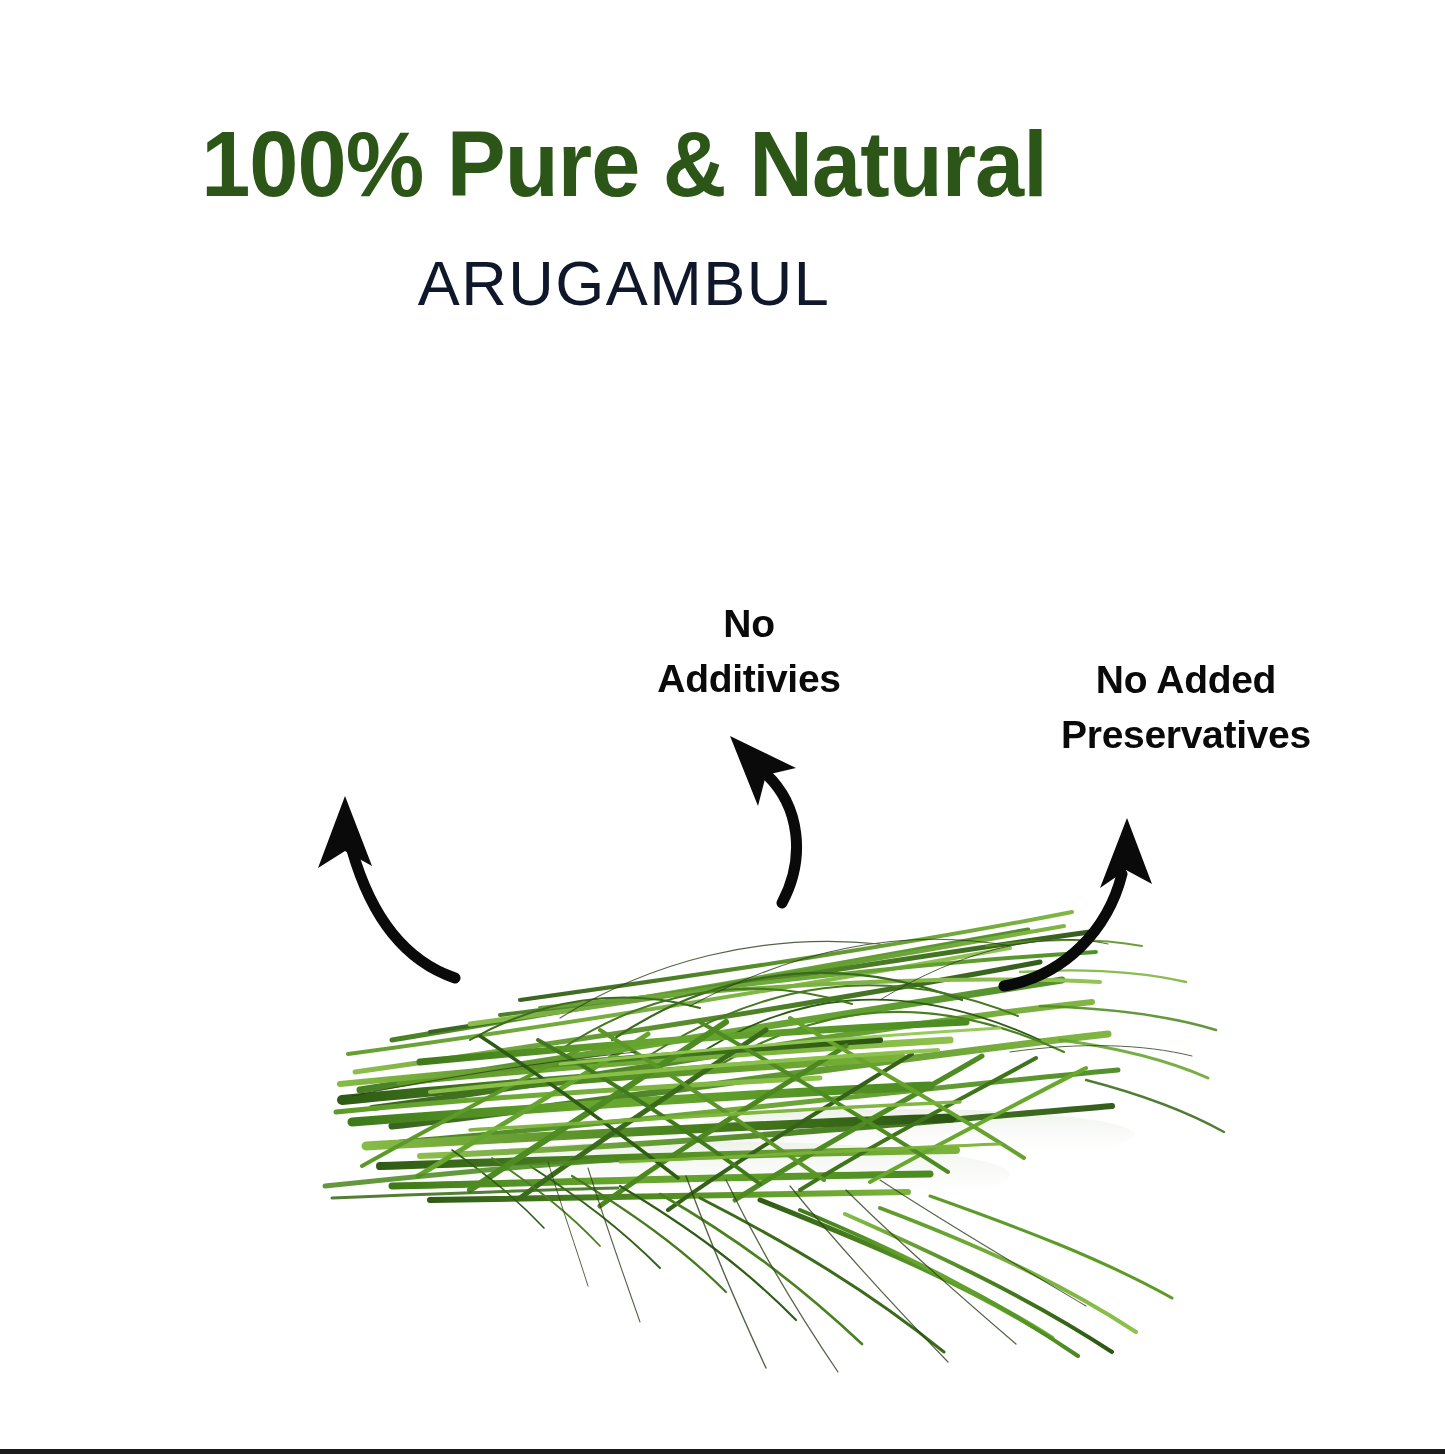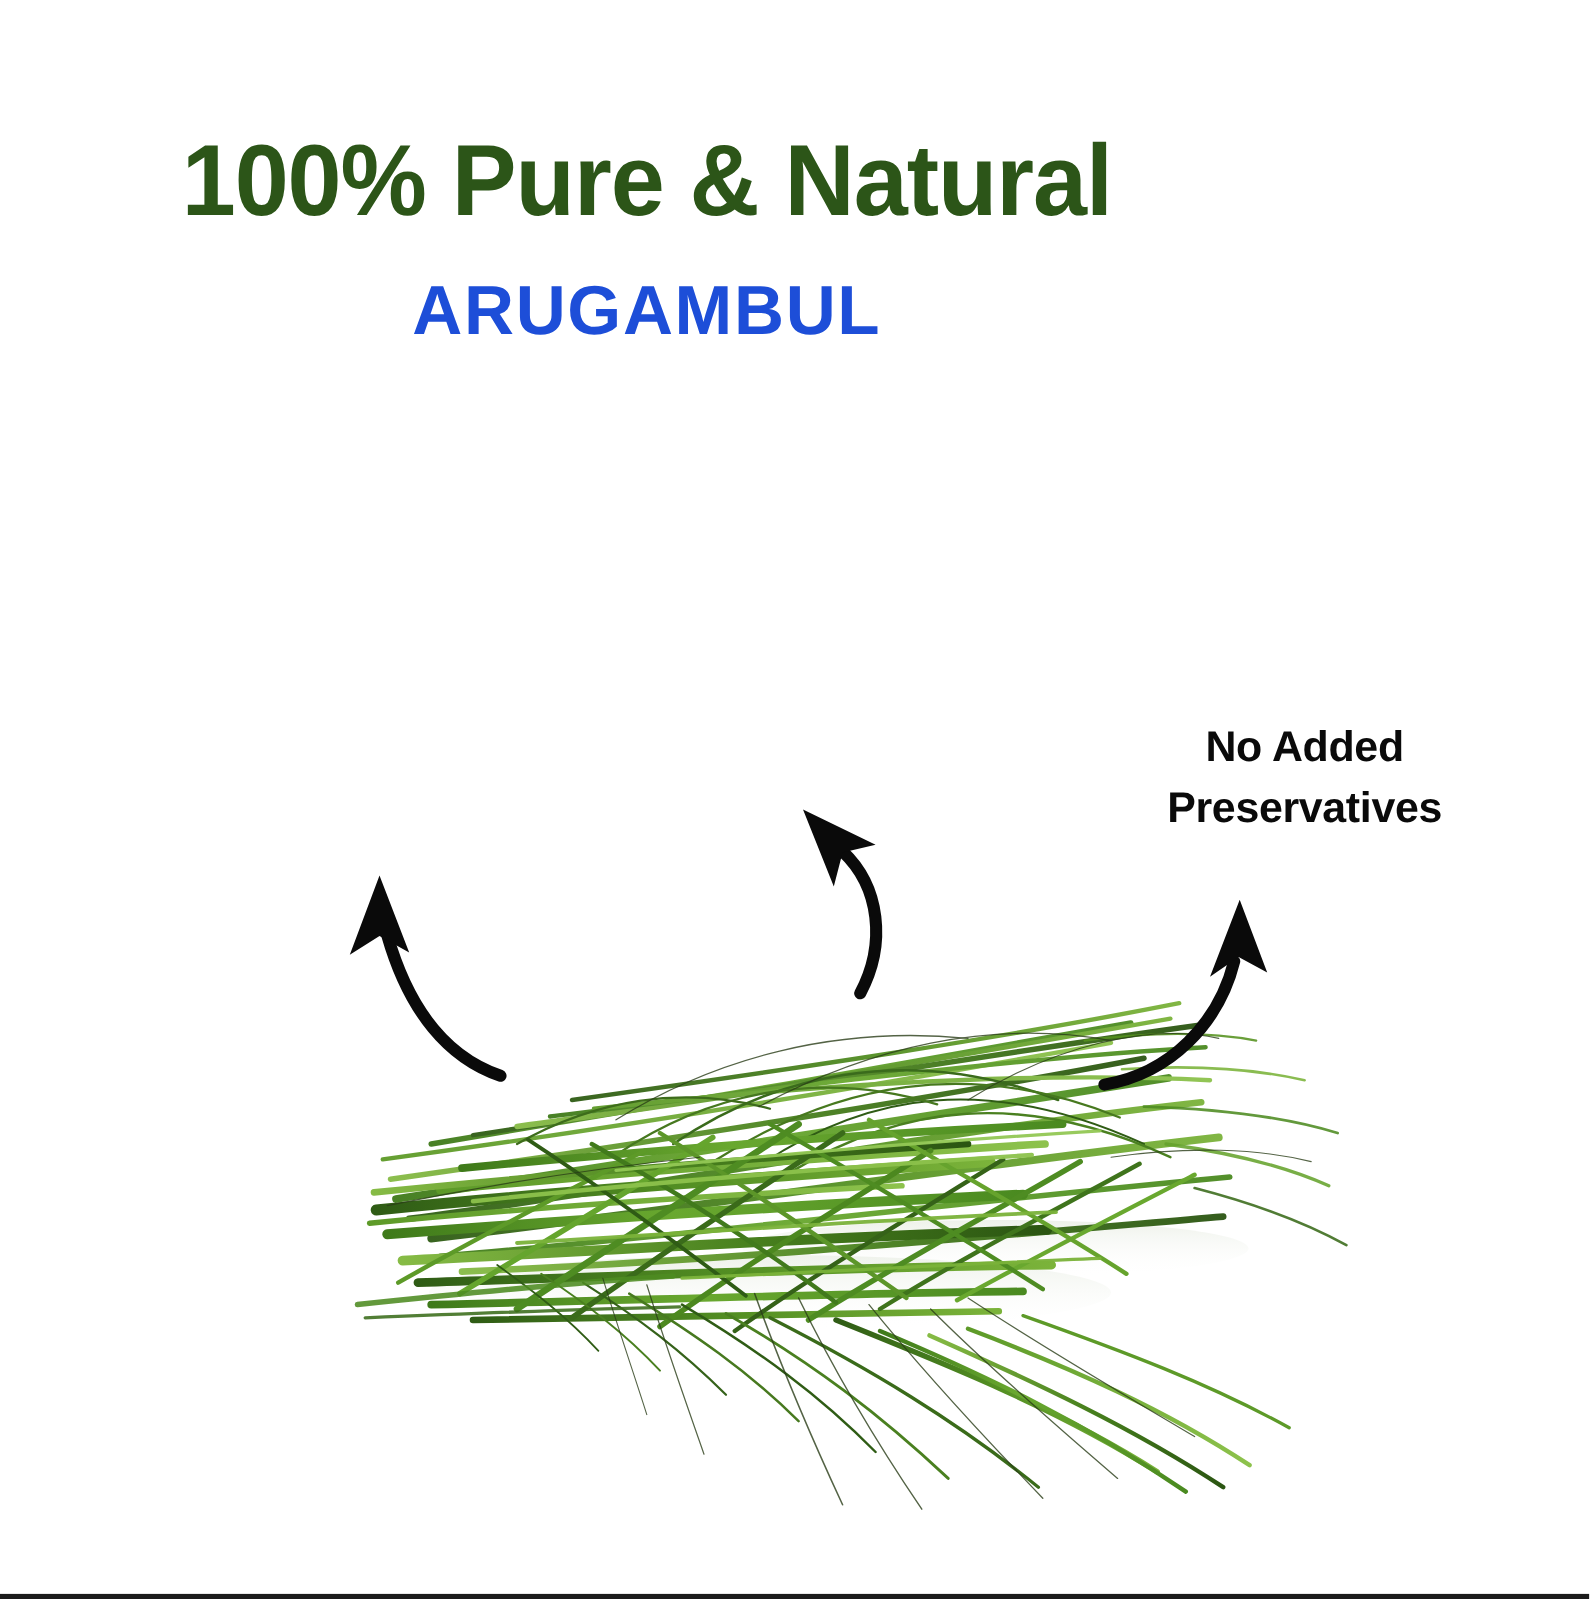--- a/index.html
+++ b/index.html
@@ -18,38 +18,39 @@
     -webkit-font-smoothing: antialiased;
   }
 
   
   .heading-block {
     position: absolute;
     left: 0;
     top: 118px;
     width: 1176px;
     text-align: center;
+    padding-left: 36px;
   }
   .main-title {
     font-family: "Liberation Sans", sans-serif;
     font-size: 92px;
     line-height: 1.0;
     font-weight: bold;
     letter-spacing: -1px;
     color: #2c5518;
     margin: 0;
     transform: scaleX(0.96);
   }
   .sub-title {
     font-family: "Liberation Sans", sans-serif;
     font-size: 63px;
     line-height: 1.0;
-    font-weight: bold;
+    font-weight: normal;
     letter-spacing: 1.5px;
-    color: #1d4ed8;
+    color: #0f172a;
     margin: 42px 0 0 0;
   }
 
   
   .callout {
     position: absolute;
     font-family: "Liberation Sans", sans-serif;
     font-weight: bold;
     color: #0a0a0a;
     font-size: 39px;
@@ -246,19 +247,21 @@
       <path d="M730 736 L 796 768 L 766 775 L 758 806 Z" fill="#0a0a0a"></path>
     </g>
 
     <g>
       <path d="M1004 986 C 1064 976, 1108 930, 1122 874" fill="none" stroke="#0a0a0a" stroke-width="11" stroke-linecap="round"></path>
       <path d="M1127 818 L 1152 884 L 1126 870 L 1100 888 Z" fill="#0a0a0a"></path>
     </g>
   </svg>
 
 
+  <div class="callout callout-center">No
+Additivies</div>
 
   <div class="callout callout-right">No Added
 Preservatives</div>
 
   <div class="bottom-rule"></div>
 
 </div>
 
 </body></html>

